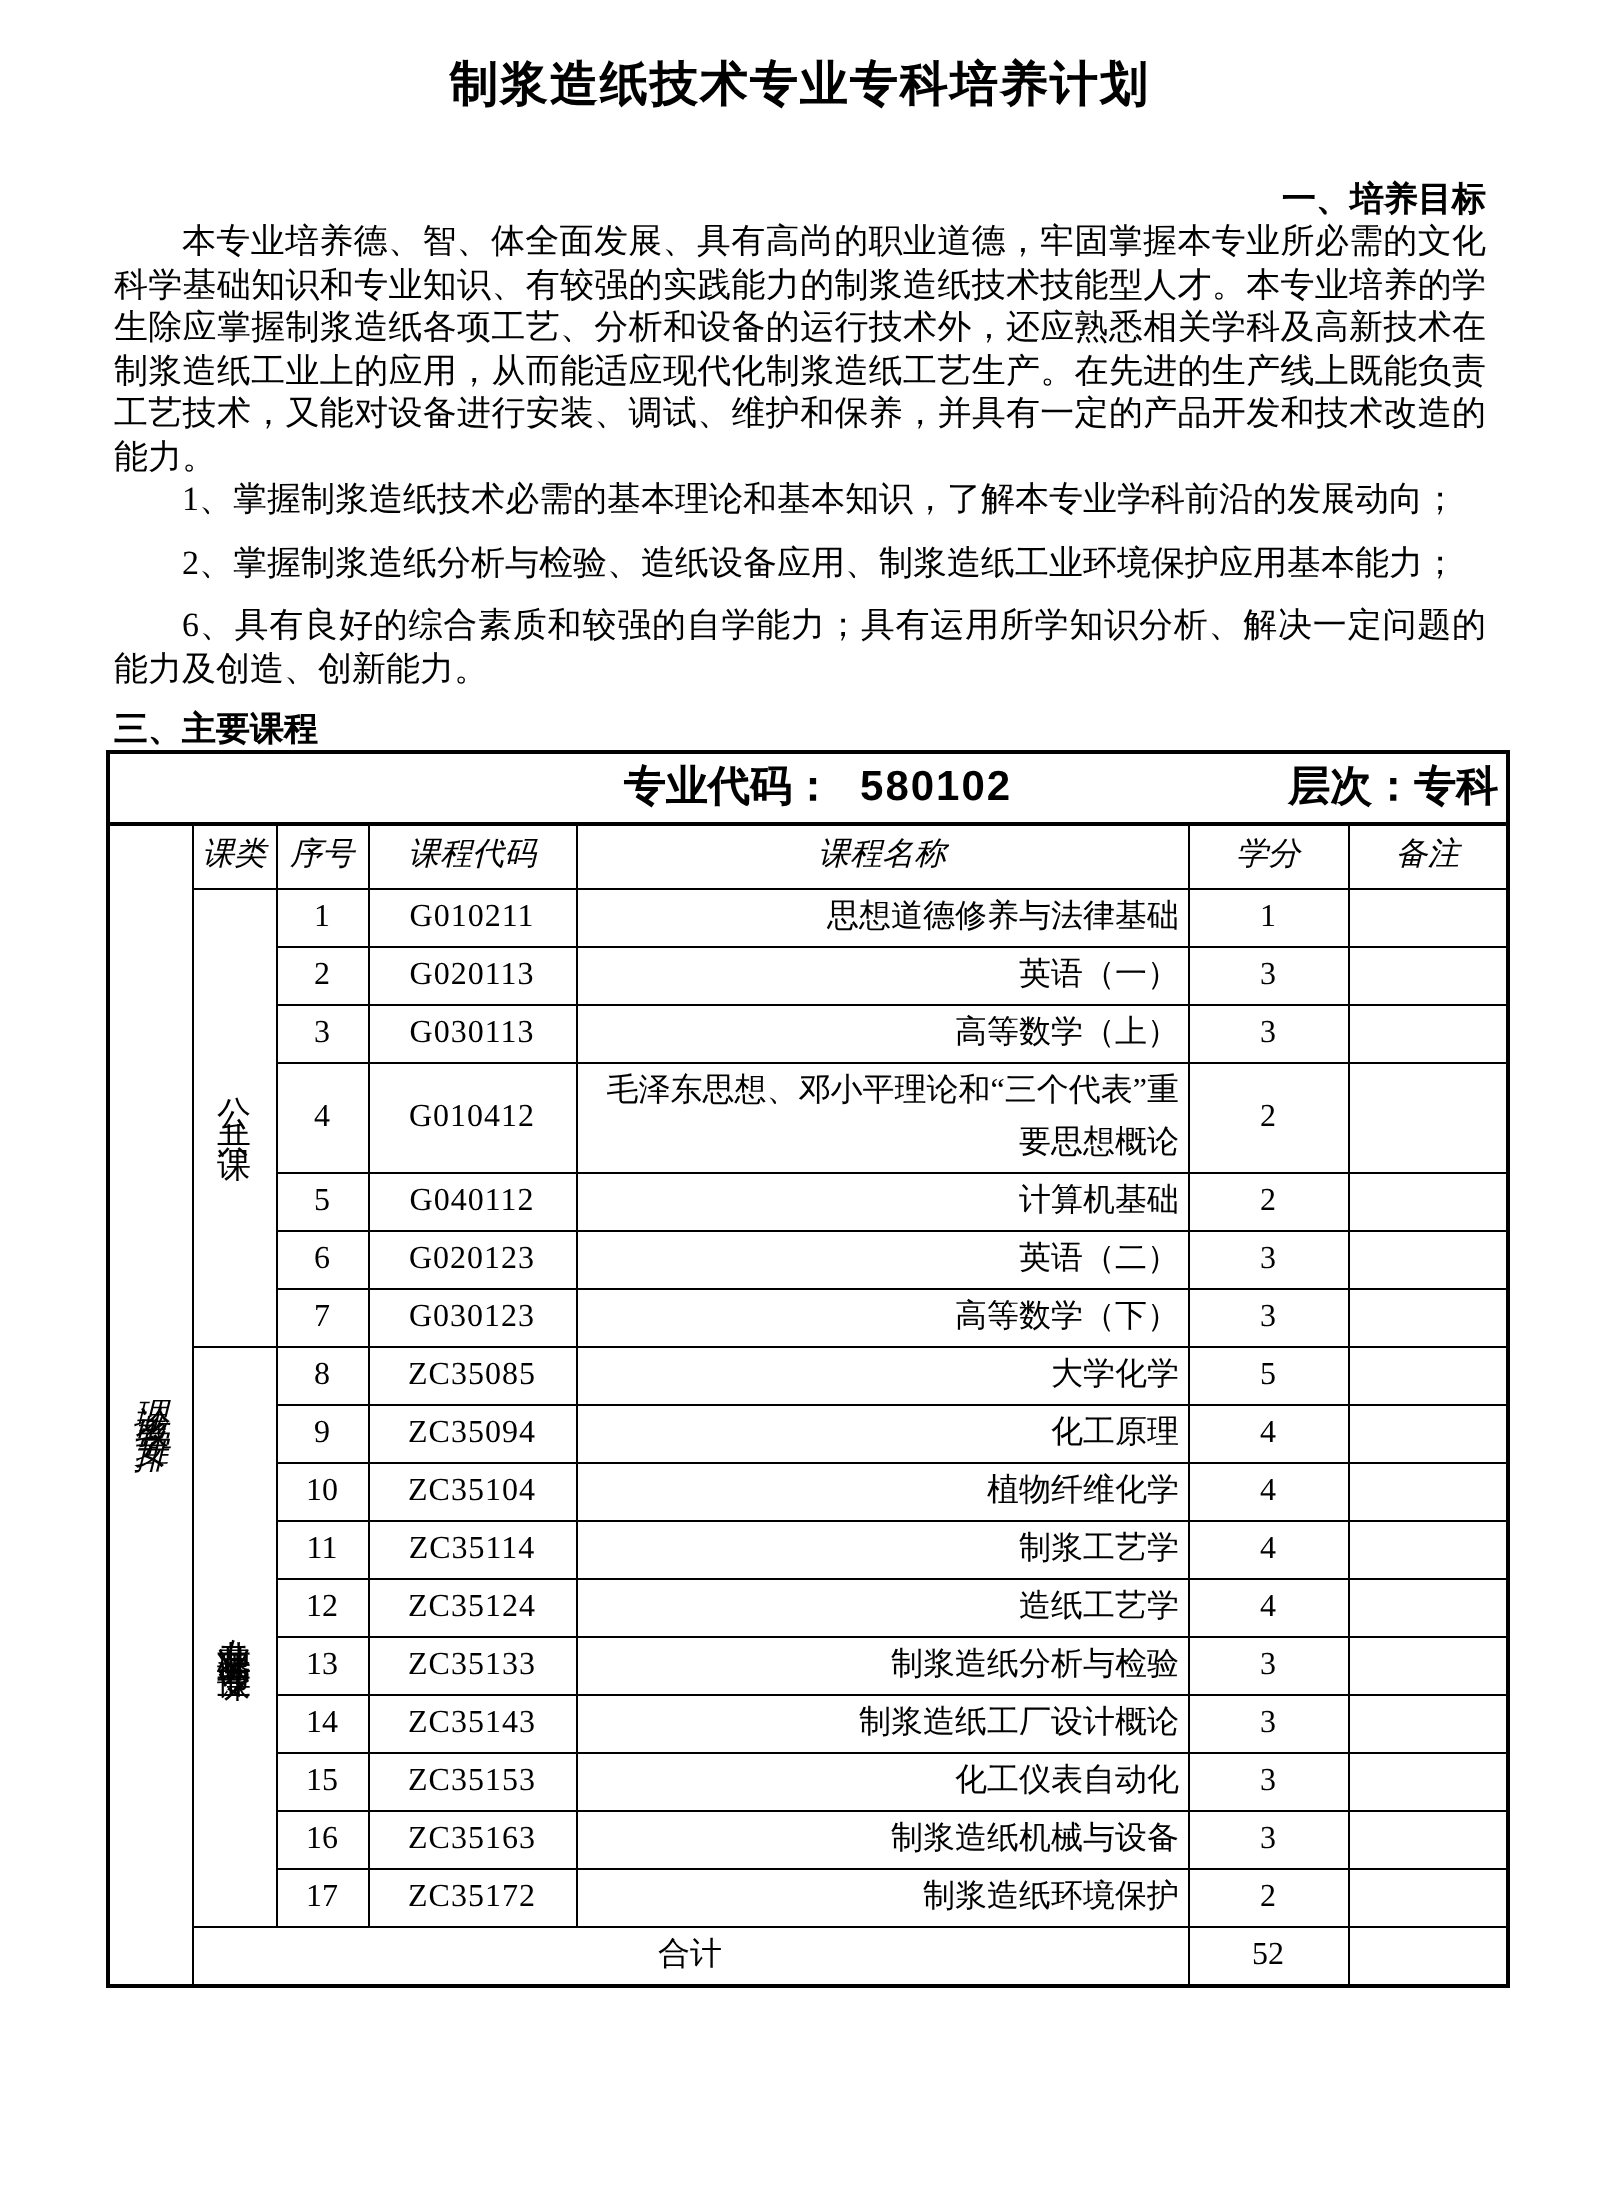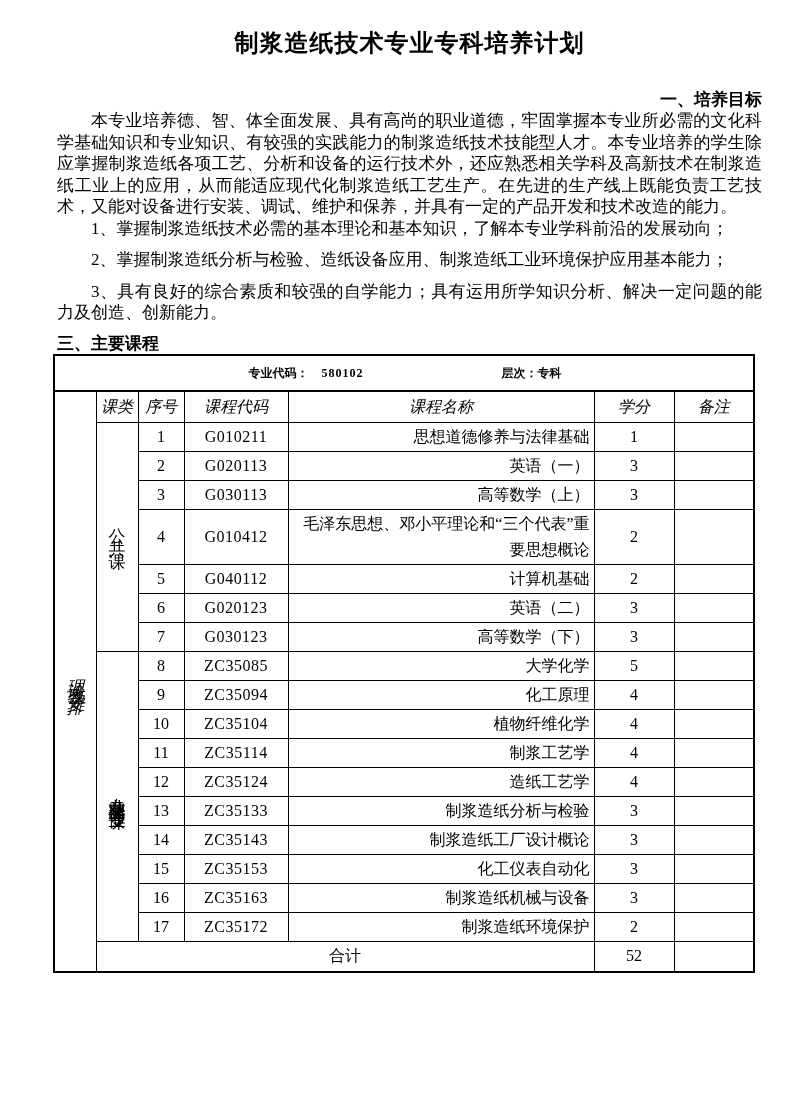--- a/index.html
+++ b/index.html
@@ -5,21 +5,21 @@
   * { margin: 0; padding: 0; box-sizing: border-box; }
   html, body { background: #ffffff; }
   body {
     width: 800px; height: 1096px;
     font-family: "Liberation Serif", "DejaVu Serif", serif;
     color: #000;
     overflow: hidden;
   }
   .page {
     width: 800px; height: 846px;
-    padding: 28px 38px 0 57px;
+    padding: 28px 57px 0 57px;
   }
   h1.doc-title {
     font-family: "Liberation Sans", "DejaVu Sans", sans-serif;
     font-weight: bold;
     font-size: 24px; line-height: 30px;
     text-align: center;
     letter-spacing: 1px;
     margin: 0 0 32px 0;
   }
   h2.sec-heading {
@@ -53,24 +53,24 @@
     padding: 1px 4px;
     line-height: 26px;
     font-weight: normal;
     text-align: center;
     vertical-align: middle;
     overflow: hidden;
   }
   tr.meta-row { height: 36px; }
   tr.meta-row td {
     border-bottom: 2px solid #000;
-    text-align: center;
-    font-family: Liberation Serif, serif;
+    text-align: right;
+    font-family: Liberation Sans, sans-serif;
     font-weight: bold;
-    font-size: 12px;
+    font-size: 21px;
     padding-left: 6px;
   }
   .mc-val { margin-left: 13px; letter-spacing: 1px; }
   .level-label { margin-left: 138px; }
   tr.header-row { height: 32px; font-style: italic; }
   tr.course-row td { height: 28px; }
   tr.total-row { height: 30px; }
   td.name-cell { text-align: right; padding-left: 7px; }
   td.code-cell { letter-spacing: 0.5px; }
   td.side-cell { width: 42px; }
@@ -90,21 +90,21 @@
 
 <div class="page">
 
   <h1 class="doc-title">制浆造纸技术专业专科培养计划</h1>
 
   <h2 class="sec-heading goal-heading">一、培养目标</h2>
   <p class="body-text">本专业培养德、智、体全面发展、具有高尚的职业道德，牢固掌握本专业所必需的文化科学基础知识和专业知识、有较强的实践能力的制浆造纸技术技能型人才。本专业培养的学生除应掌握制浆造纸各项工艺、分析和设备的运行技术外，还应熟悉相关学科及高新技术在制浆造纸工业上的应用，从而能适应现代化制浆造纸工艺生产。在先进的生产线上既能负责工艺技术，又能对设备进行安装、调试、维护和保养，并具有一定的产品开发和技术改造的能力。</p>
 
   <p class="body-text req-item">1、掌握制浆造纸技术必需的基本理论和基本知识，了解本专业学科前沿的发展动向；</p>
   <p class="body-text req-item">2、掌握制浆造纸分析与检验、造纸设备应用、制浆造纸工业环境保护应用基本能力；</p>
-  <p class="body-text req-item">3、具有良好的综合素质和较强的自学能力；具有运用所学知识分析、解决一定问题的能力及创造、创新能力。</p>
+  <p class="body-text req-item">6、具有良好的综合素质和较强的自学能力；具有运用所学知识分析、解决一定问题的能力及创造、创新能力。</p>
 
   <h2 class="sec-heading courses-heading">三、主要课程</h2>
 
   <table class="course-table">
     <colgroup>
       <col style="width:42px">
         <col style="width:42px">
         <col style="width:46px">
       <col style="width:104px">
         <col style="width:306px">

